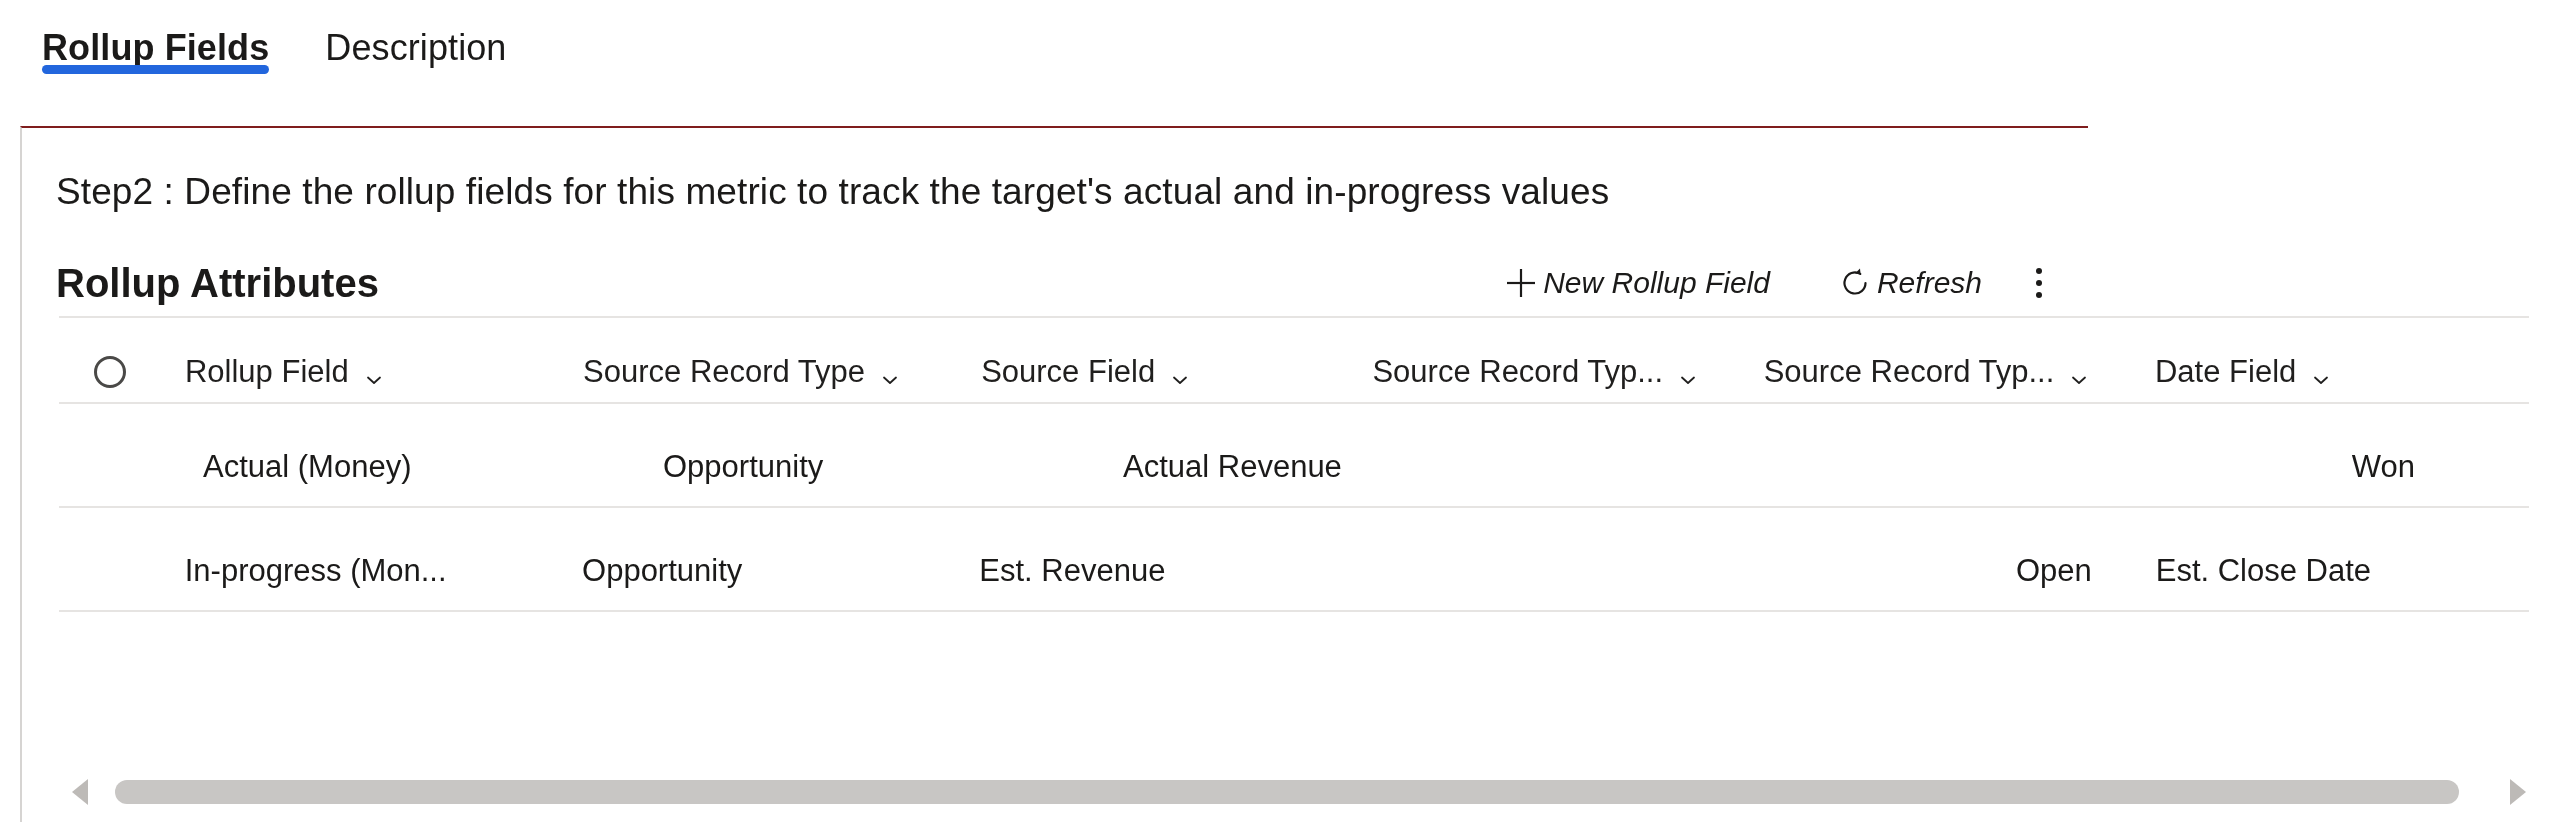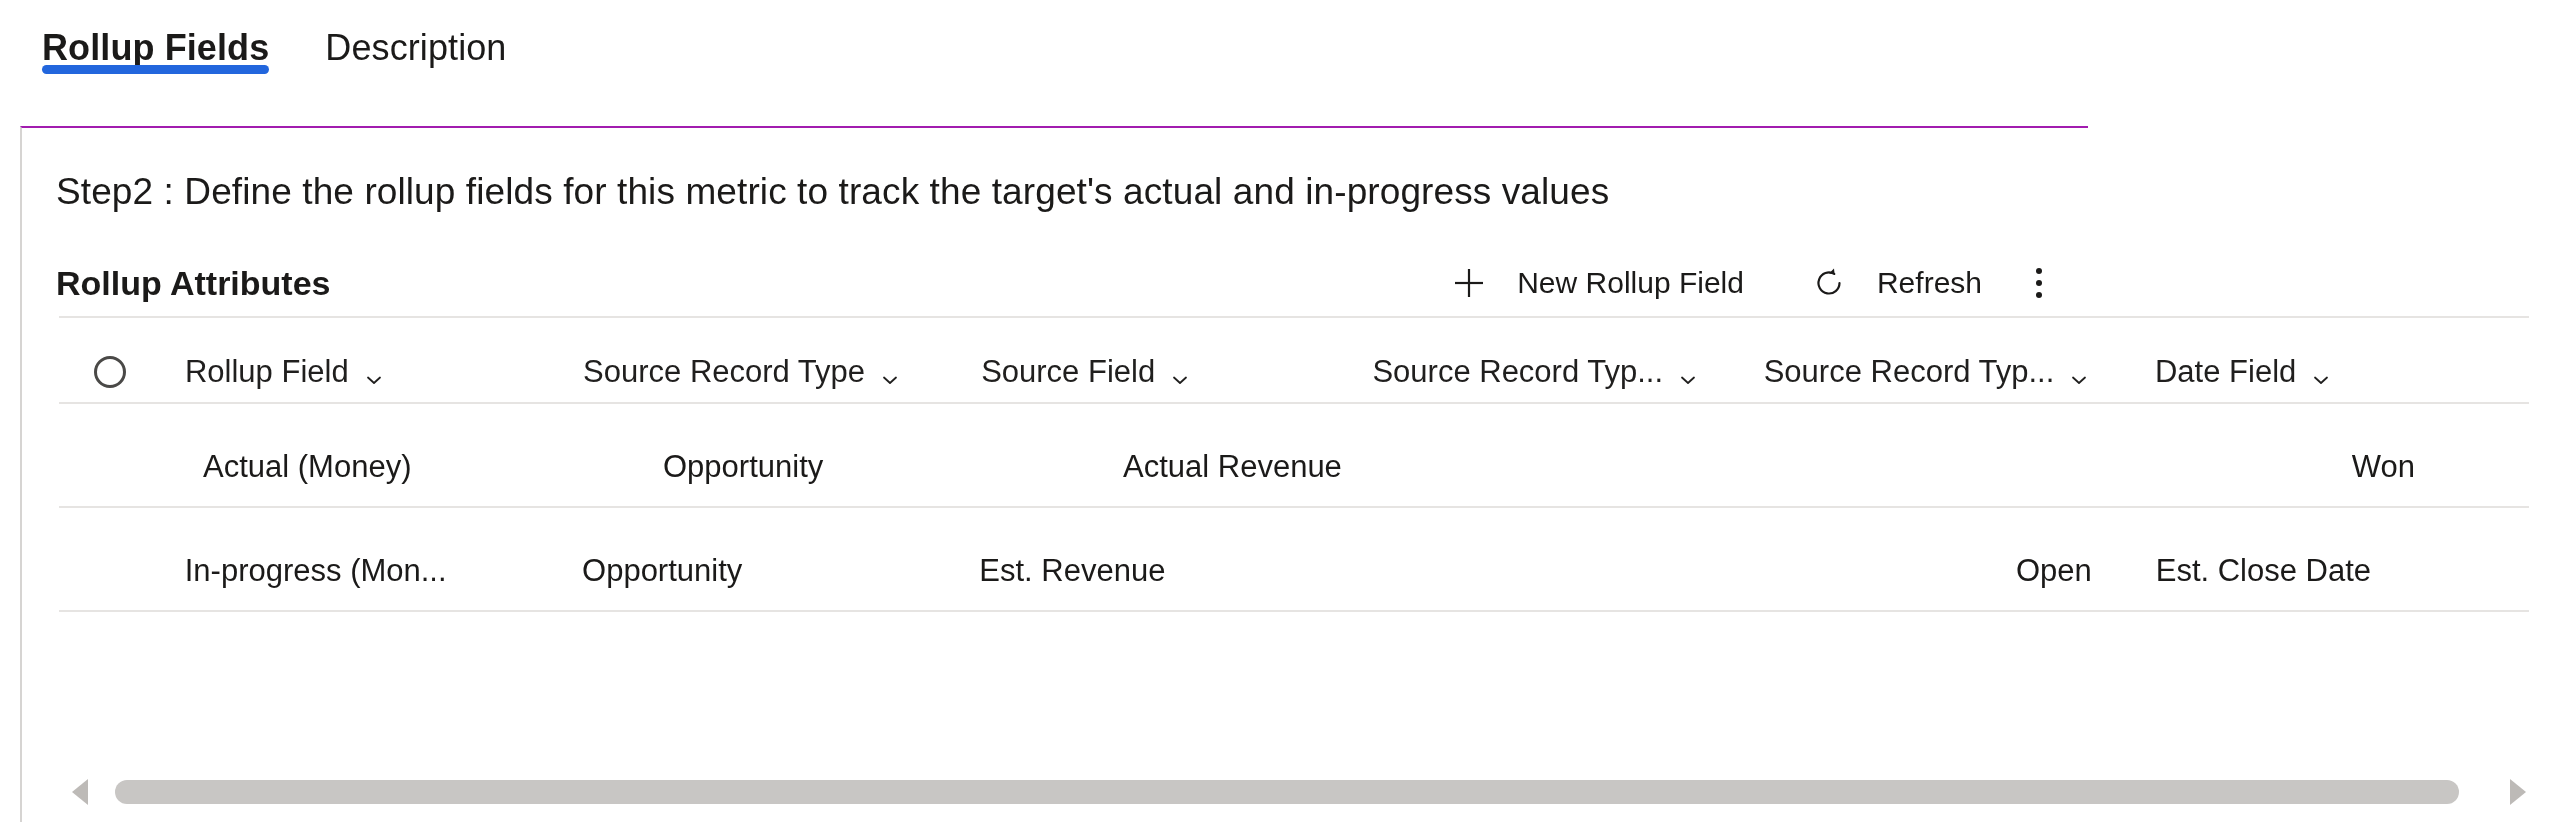--- a/index.html
+++ b/index.html
@@ -47,58 +47,59 @@
   }
 
   
   .panel {
     position: absolute;
     left: 20px;
     top: 126px;
     width: 2068px;
     height: 696px;
     border-left: 2px solid #d6d4d2;
-    border-top: 2px solid #a21caf;
+    border-top: 2px solid #7f1d1d;
     background: #ffffff;
   }
 
   .step-text {
     margin: 43px 0 0 34px;
     font-size: 37px;
     color: #1b1a19;
     white-space: nowrap;
     letter-spacing: 0.1px;
   }
 
   
   .subbar {
     margin-top: 37px;
     height: 66px;
     display: flex;
     align-items: center;
     padding: 0 26px 0 34px;
   }
   .subbar-title {
-    font-size: 34px;
+    font-size: 40px;
     font-weight: bold;
     color: #1b1a19;
     white-space: nowrap;
   }
   .subbar-spacer { flex: 1 1 auto; }
 
   .cmd {
     display: flex;
     align-items: center;
-    gap: 31px;
+    gap: 5px;
     padding: 8px 16px;
     font-size: 30px;
     color: #1b1a19;
     cursor: pointer;
     white-space: nowrap;
     border-radius: 3px;
+    font-style: italic;
   }
   .cmd-ico {
     display: inline-flex;
     align-items: center;
     justify-content: center;
     width: 34px;
     height: 34px;
     flex: 0 0 34px;
   }
   .cmd-gap { width: 36px; }

